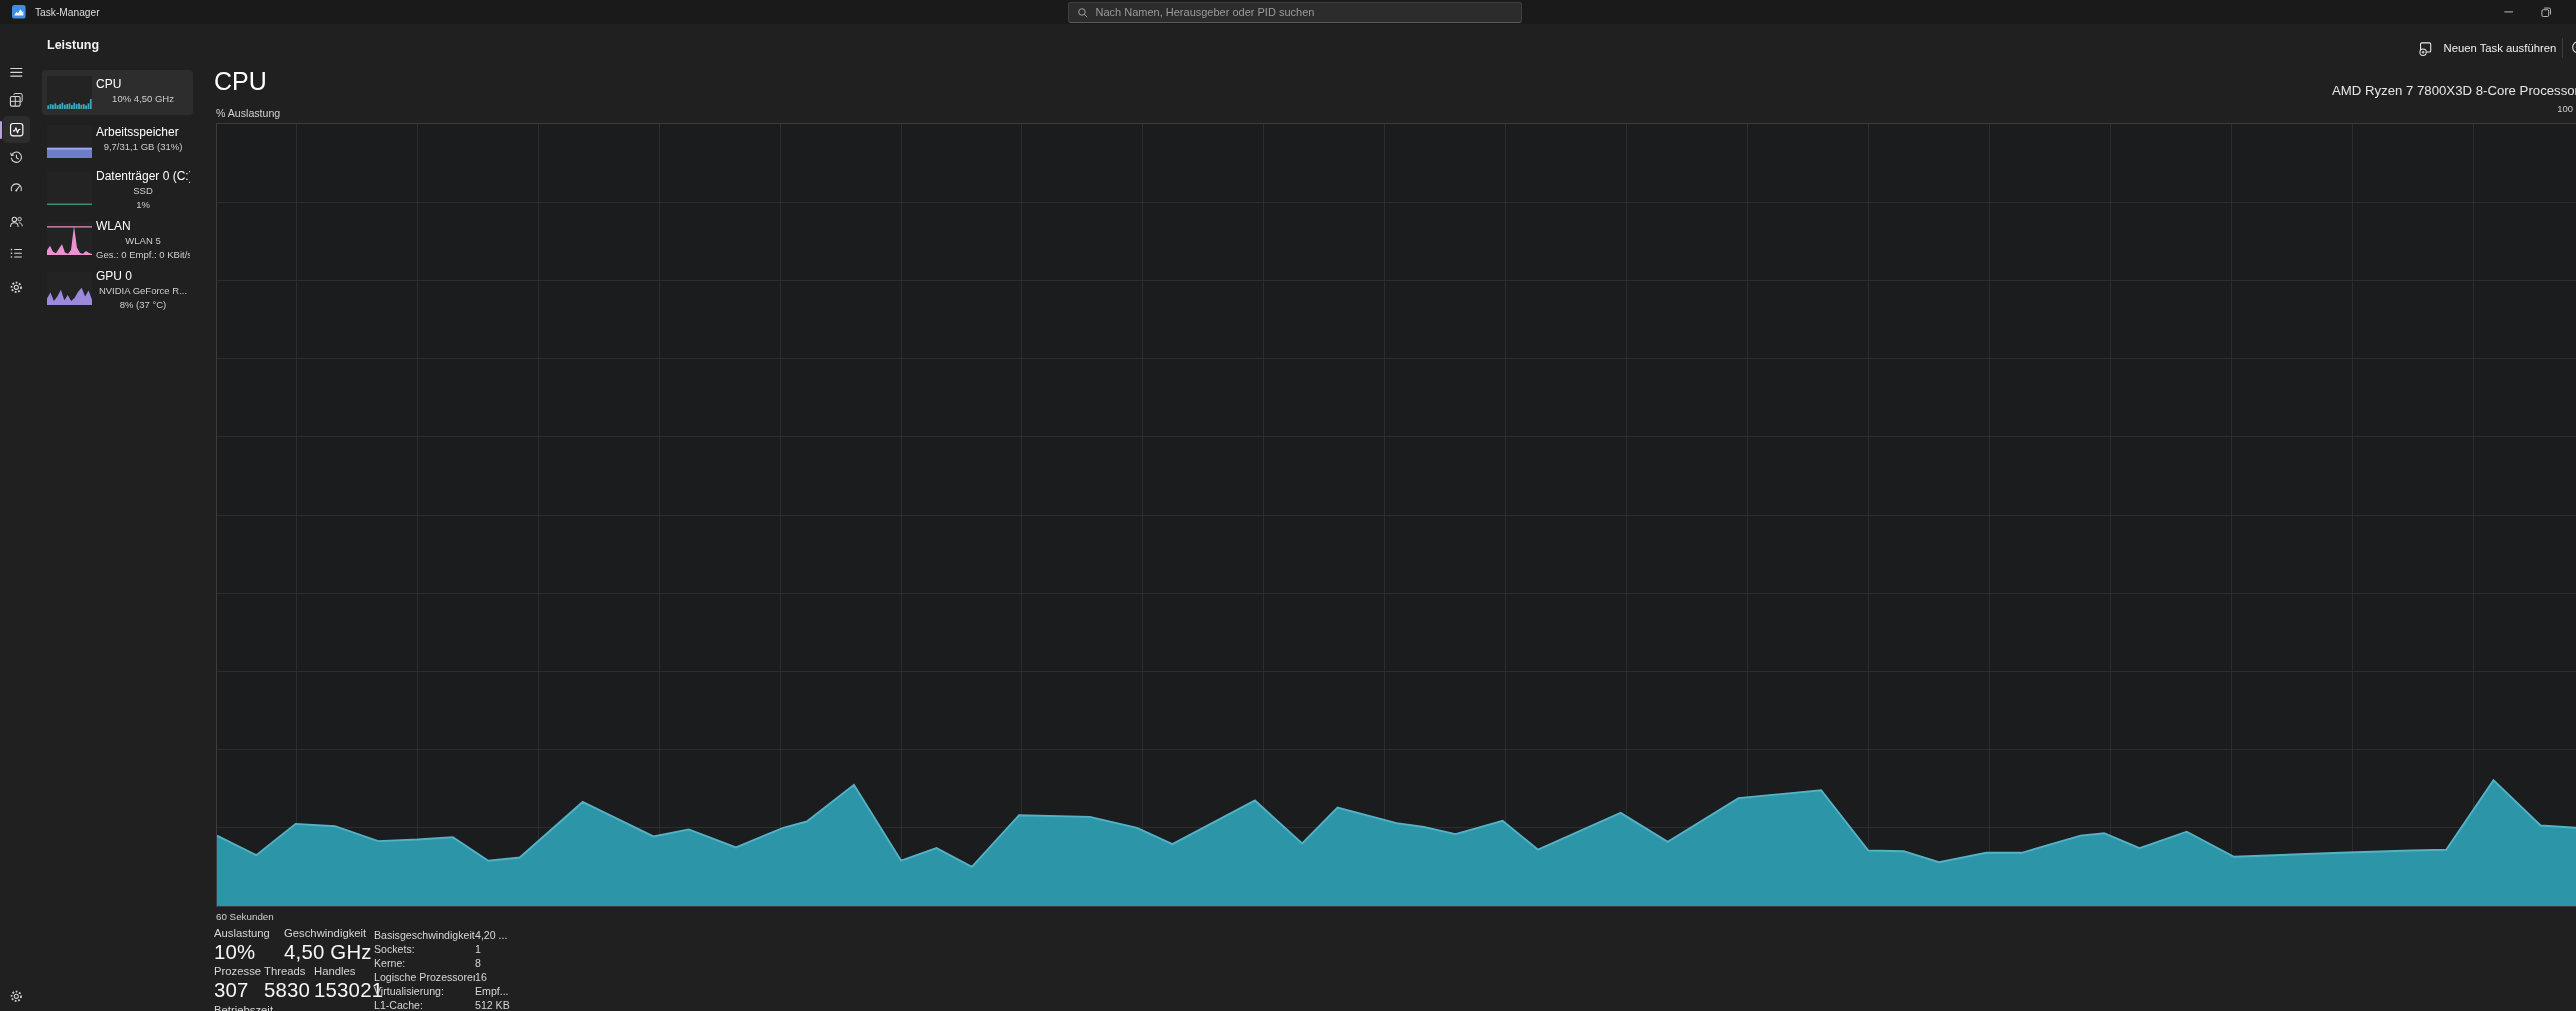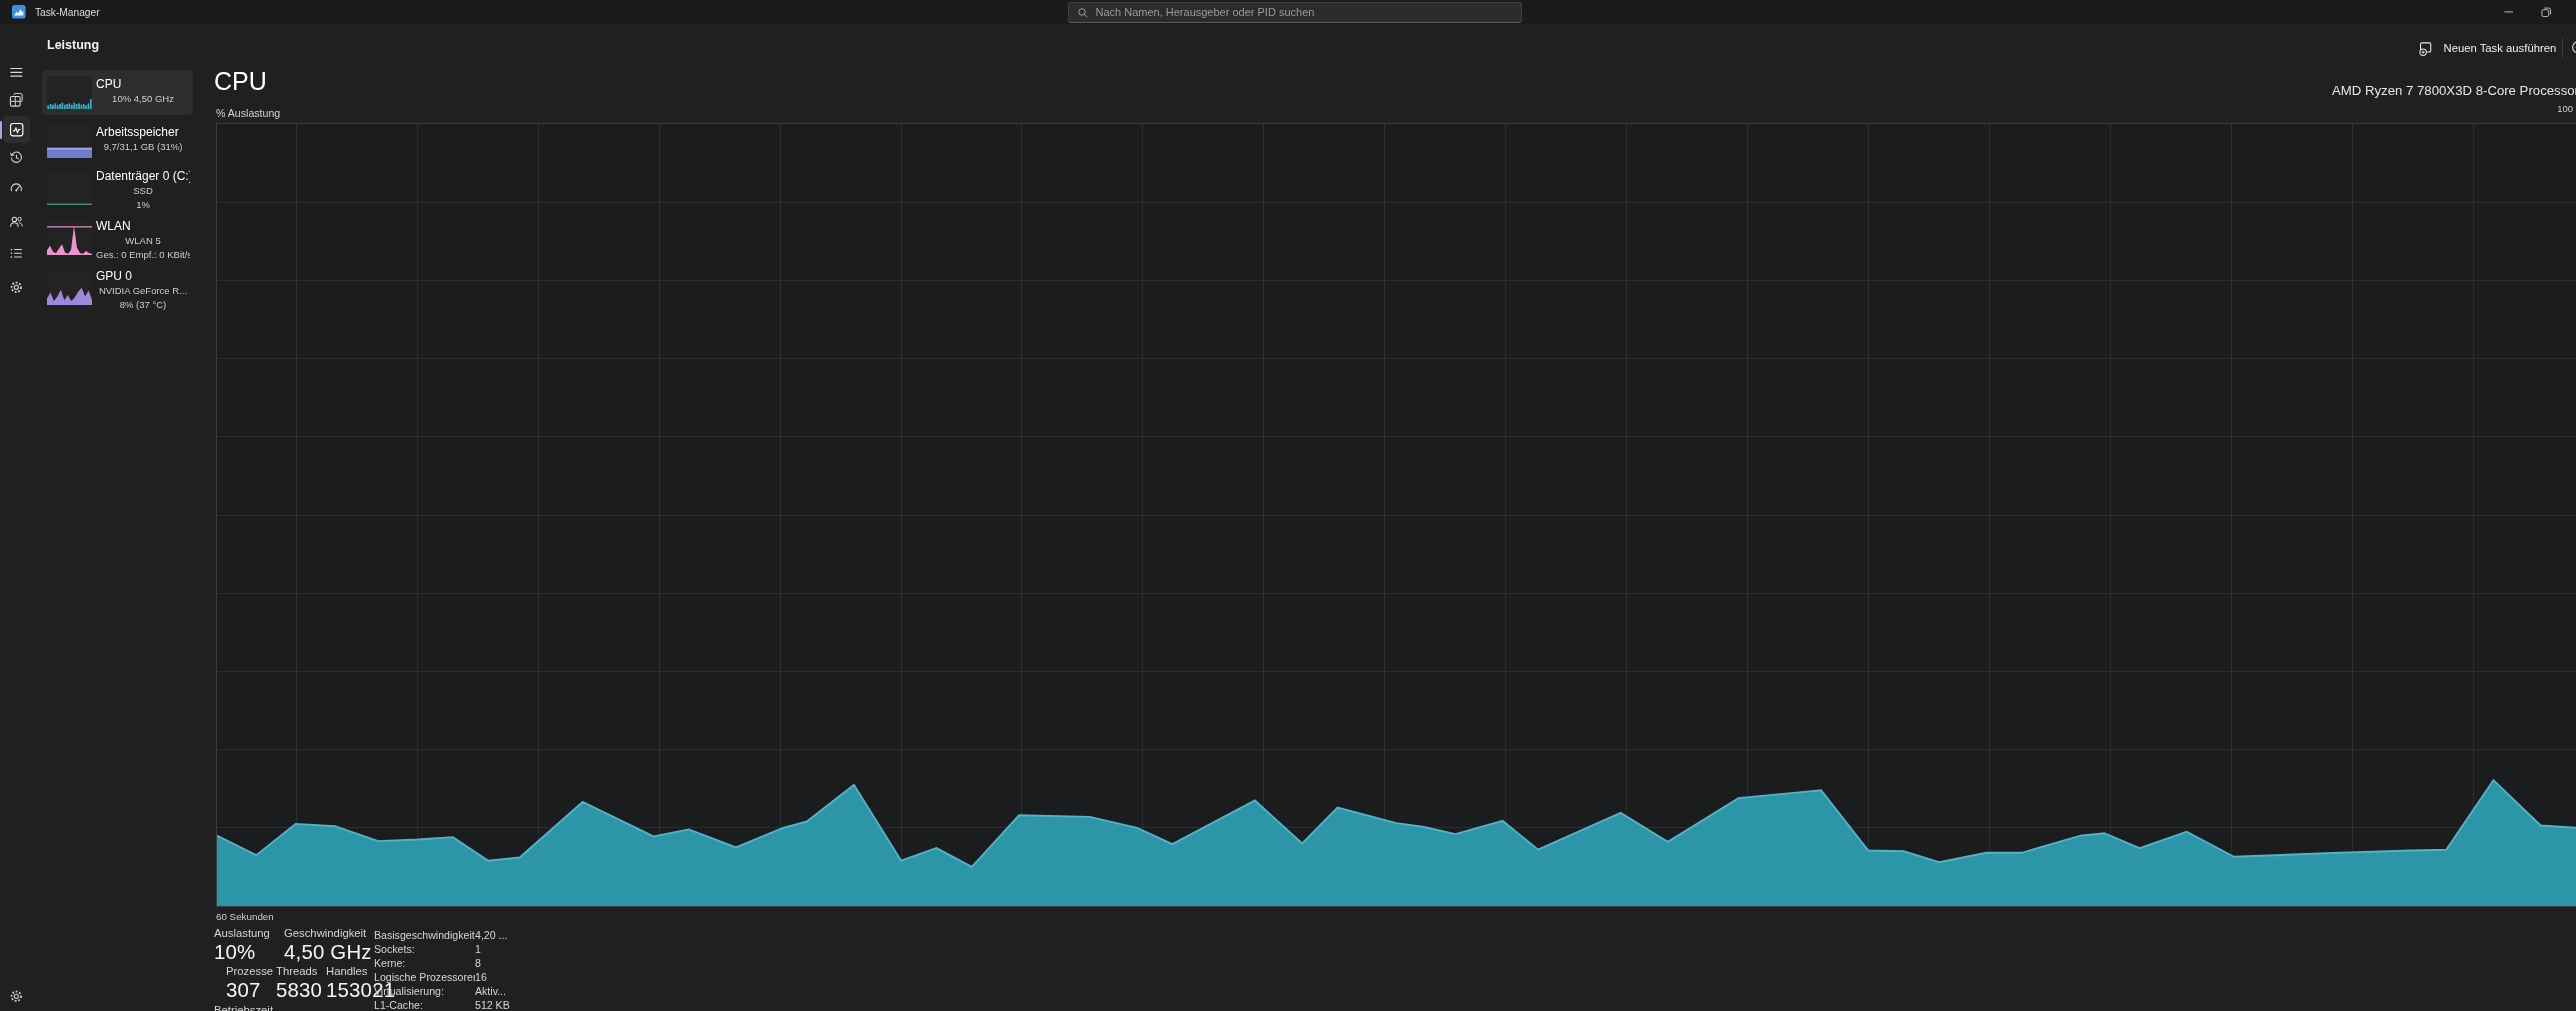--- a/index.html
+++ b/index.html
@@ -50,21 +50,21 @@
   .y-max { position:absolute; right:3px; top:103px; font-size:9.5px; color:#cfcfcf; }
   .chart {
     position:absolute; left:216px; top:123px; width:2360px; height:784px;
     background:#1B1C1D; border:0.8px solid #3a3e40; border-right:none;
   }
   .chart svg { display:block; width:100%; height:100%; }
   .x-axis-label { position:absolute; left:216px; top:911px; font-size:9.8px; color:#cfcfcf; }
   
   .stats-primary { position:absolute; left:214px; top:927px; display:flex;gap:8px; }
   .stats-primary .col { min-width:62px; margin-right:0; }
-  .stats-secondary { position:absolute; left:214px; top:965px; display:flex;margin-left:12px; }
+  .stats-secondary { position:absolute; left:214px; top:965px; display:flex; }
   .stats-secondary .col { min-width:50px; }
   .stat-label { font-size:11.3px; color:#d6d6d6; }
   .stat-value { font-size:20.4px; color:#f5f5f5; margin-top:2.3px; letter-spacing:0.2px; }
   .stat-tertiary { position:absolute; left:214px; top:1004px; font-size:11.3px; color:#d6d6d6; }
   .details { position:absolute; left:374px; top:929px; width:204px; }
   .detail-row { display:flex; height:14px; font-size:10.6px; color:#d6d6d6; }
   .detail-label { width:101px; white-space:nowrap; overflow:hidden; }
   .detail-value { flex:1; white-space:nowrap; overflow:hidden; }
   svg.icon { display:block; }
 </style>
@@ -347,21 +347,21 @@
     <div class="detail-row">
       <div class="detail-label">Kerne:</div>
       <div class="detail-value">8</div>
     </div>
     <div class="detail-row">
       <div class="detail-label">Logische Prozessoren:</div>
       <div class="detail-value">16</div>
     </div>
     <div class="detail-row">
       <div class="detail-label">Virtualisierung:</div>
-      <div class="detail-value">Aktiv...</div>
+      <div class="detail-value">Empf...</div>
     </div>
     <div class="detail-row">
       <div class="detail-label">L1-Cache:</div>
       <div class="detail-value">512 KB</div>
     </div>
   </div>
 
 </div>
 
 

